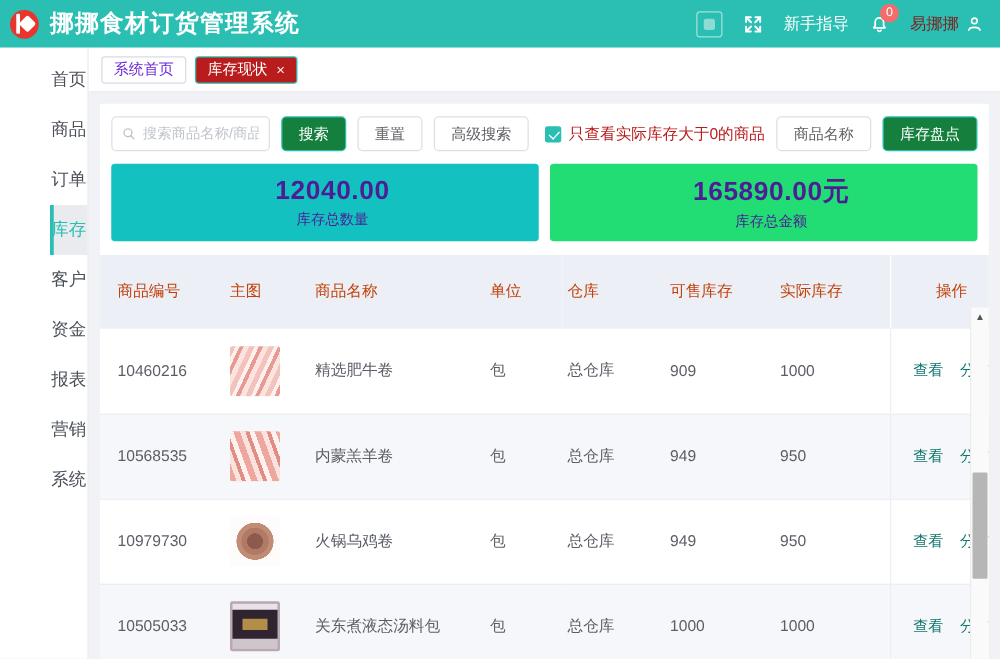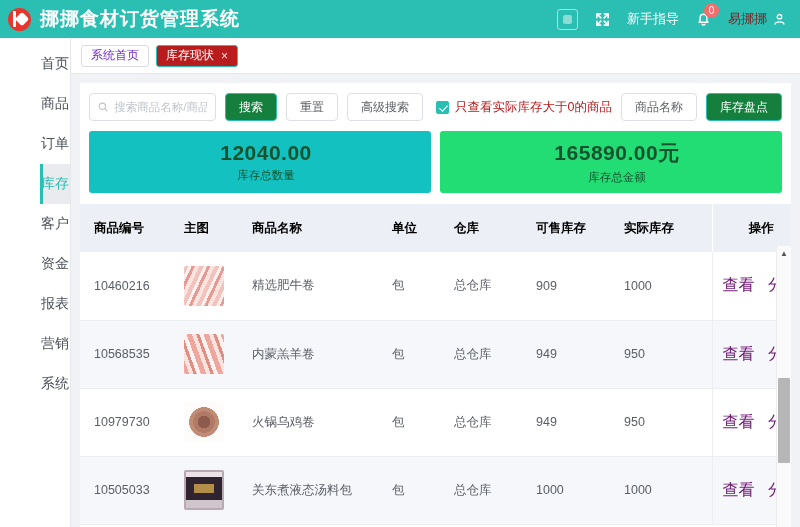--- a/index.html
+++ b/index.html
@@ -202,42 +202,42 @@
   .toolbar-right { margin-left: auto; display: flex; gap: 9px; }
 
   
   .cards {
     display: flex; gap: 9px;
     padding: 0 9px 11px 9px;
   }
   .card {
     flex: 1; height: 62px;
     border-radius: 3px;
-    color: #14532d;
+    color: #4c1d95;
     display: flex; flex-direction: column;
     align-items: center; justify-content: center;
     gap: 3px;
     padding-left: 12px;
   }
   .card-value { font-size: 21px; font-weight: bold; letter-spacing: .5px; }
   .card-label { font-size: 11.5px; font-family: Liberation Serif, serif; }
 
   
   .table-wrap {
     flex: 1; min-height: 0;
     position: relative;
     overflow: hidden;
   }
   table { width: 100%; border-collapse: collapse; table-layout: fixed; }
   thead th {
     background: #eceff5;
-    color: #000000;
-    font-size: 12.5px; font-weight: bold;
+    color: #c2410c;
+    font-size: 12.5px; font-weight: normal;
     text-align: left;
-    height: 48px;
+    height: 59px;
     padding: 0 4px;
     white-space: nowrap;
   }
   thead th.op-col {
     background: #eceff5;
     text-align: center;
     border-left: 1px solid #fff;
   }
   tbody td {
     height: 68px;
@@ -247,21 +247,21 @@
     border-bottom: 1px solid #eceff1;
     vertical-align: middle;
     white-space: nowrap;
   }
   tbody tr.alt td { background: #f6f7fa; }
   td.op-col {
     text-align: center;
     border-left: 1px solid #eceff1;
   }
   .op-link {
-    color: #701a75; font-size: 16px;
+    color: #0f766e; font-size: 12px;
     margin: 0 5px;
   }
   .thumb {
     width: 40px; height: 40px;
     border-radius: 2px;
     display: block;
     background: #ddd;
     overflow: hidden;
     position: relative;
   }

